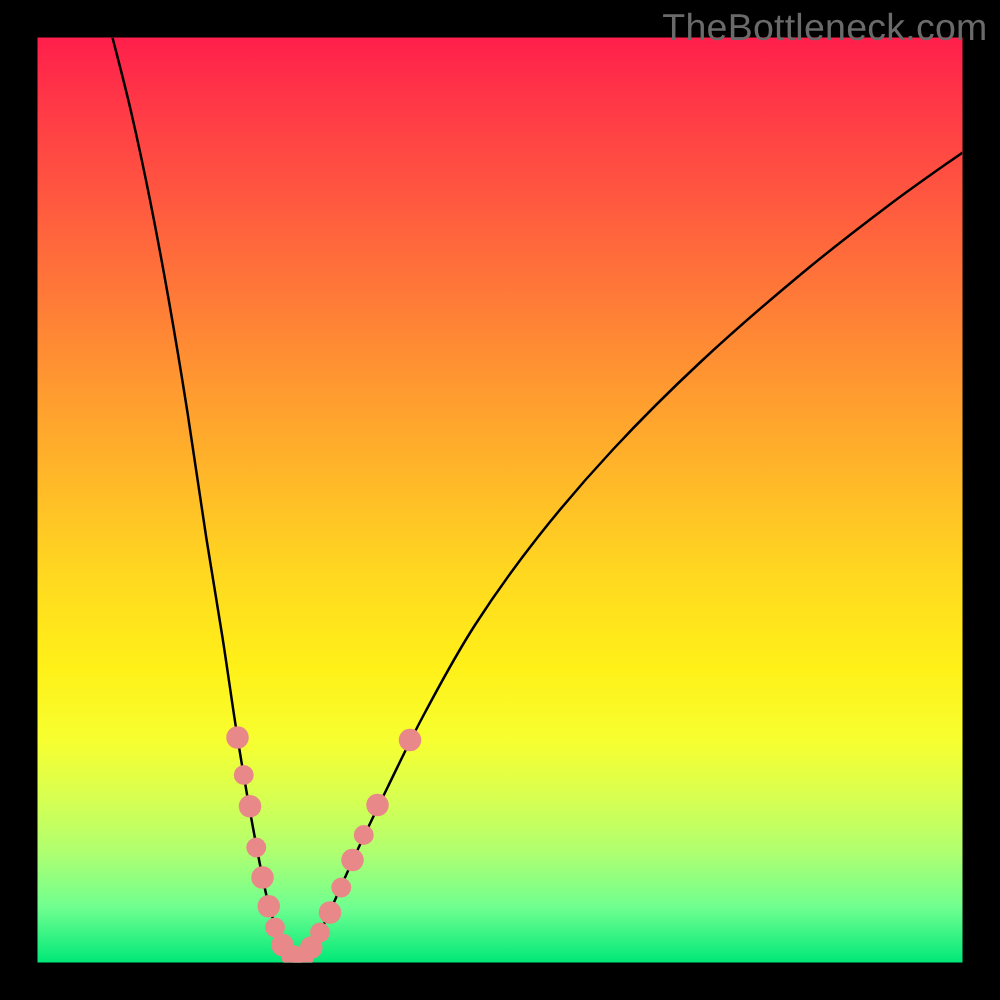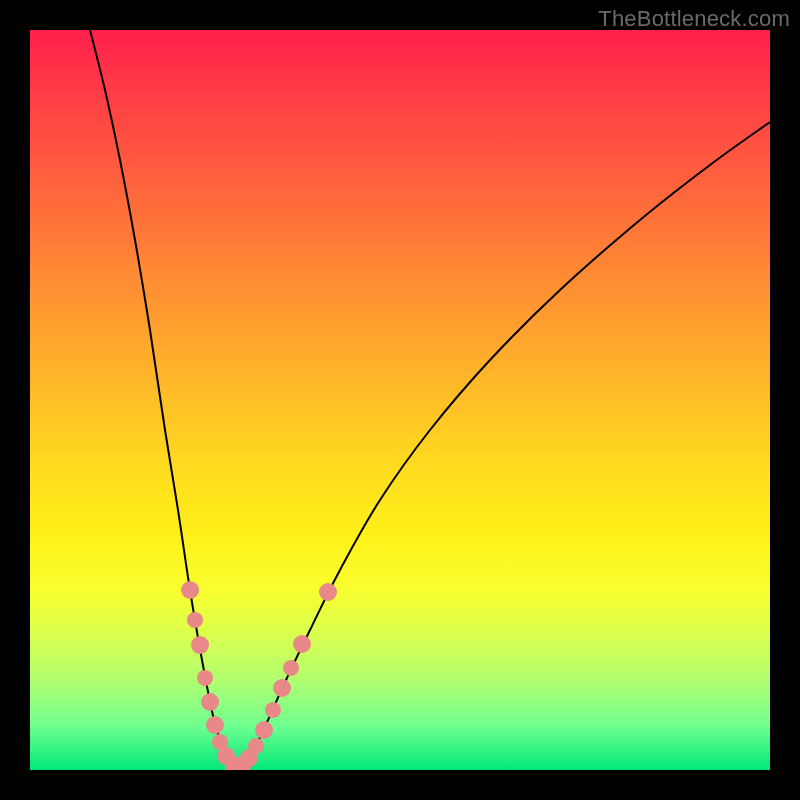--- a/index.html
+++ b/index.html
@@ -41,21 +41,21 @@
       #b0ff70 88%,
       #70ff90 94%,
       #00e878 100%
     );
   }
   .watermark {
     position: absolute;
     top: 6px;
     right: 10px;
     color: #6a6a6a;
-    font-size: 22px;
+    font-size: 30px;
     letter-spacing: 0.2px;
     user-select: none;
   }
   svg {
     position: absolute;
     left: 0;
     top: 0;
   }
   .curve {
     fill: none;

